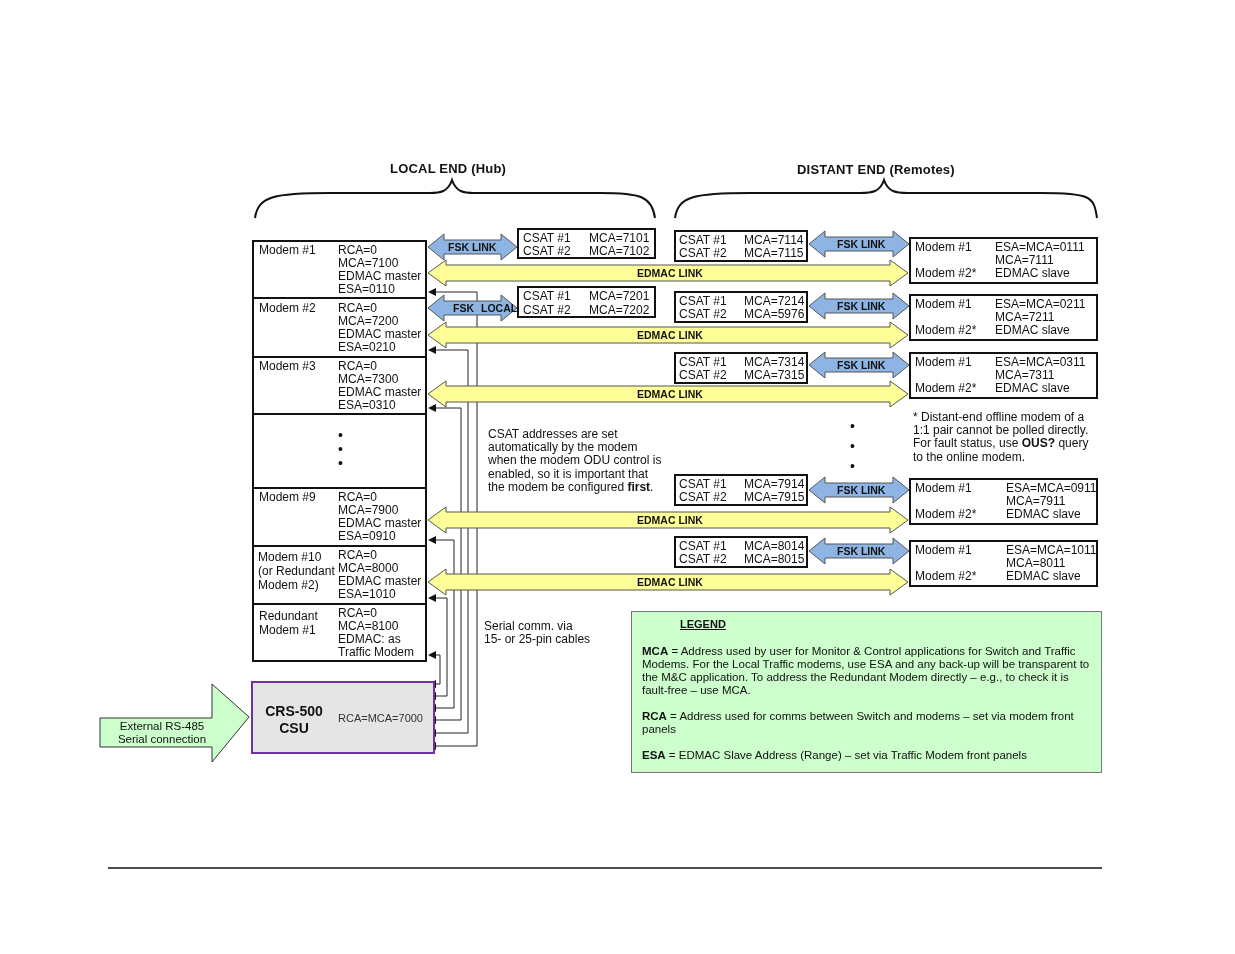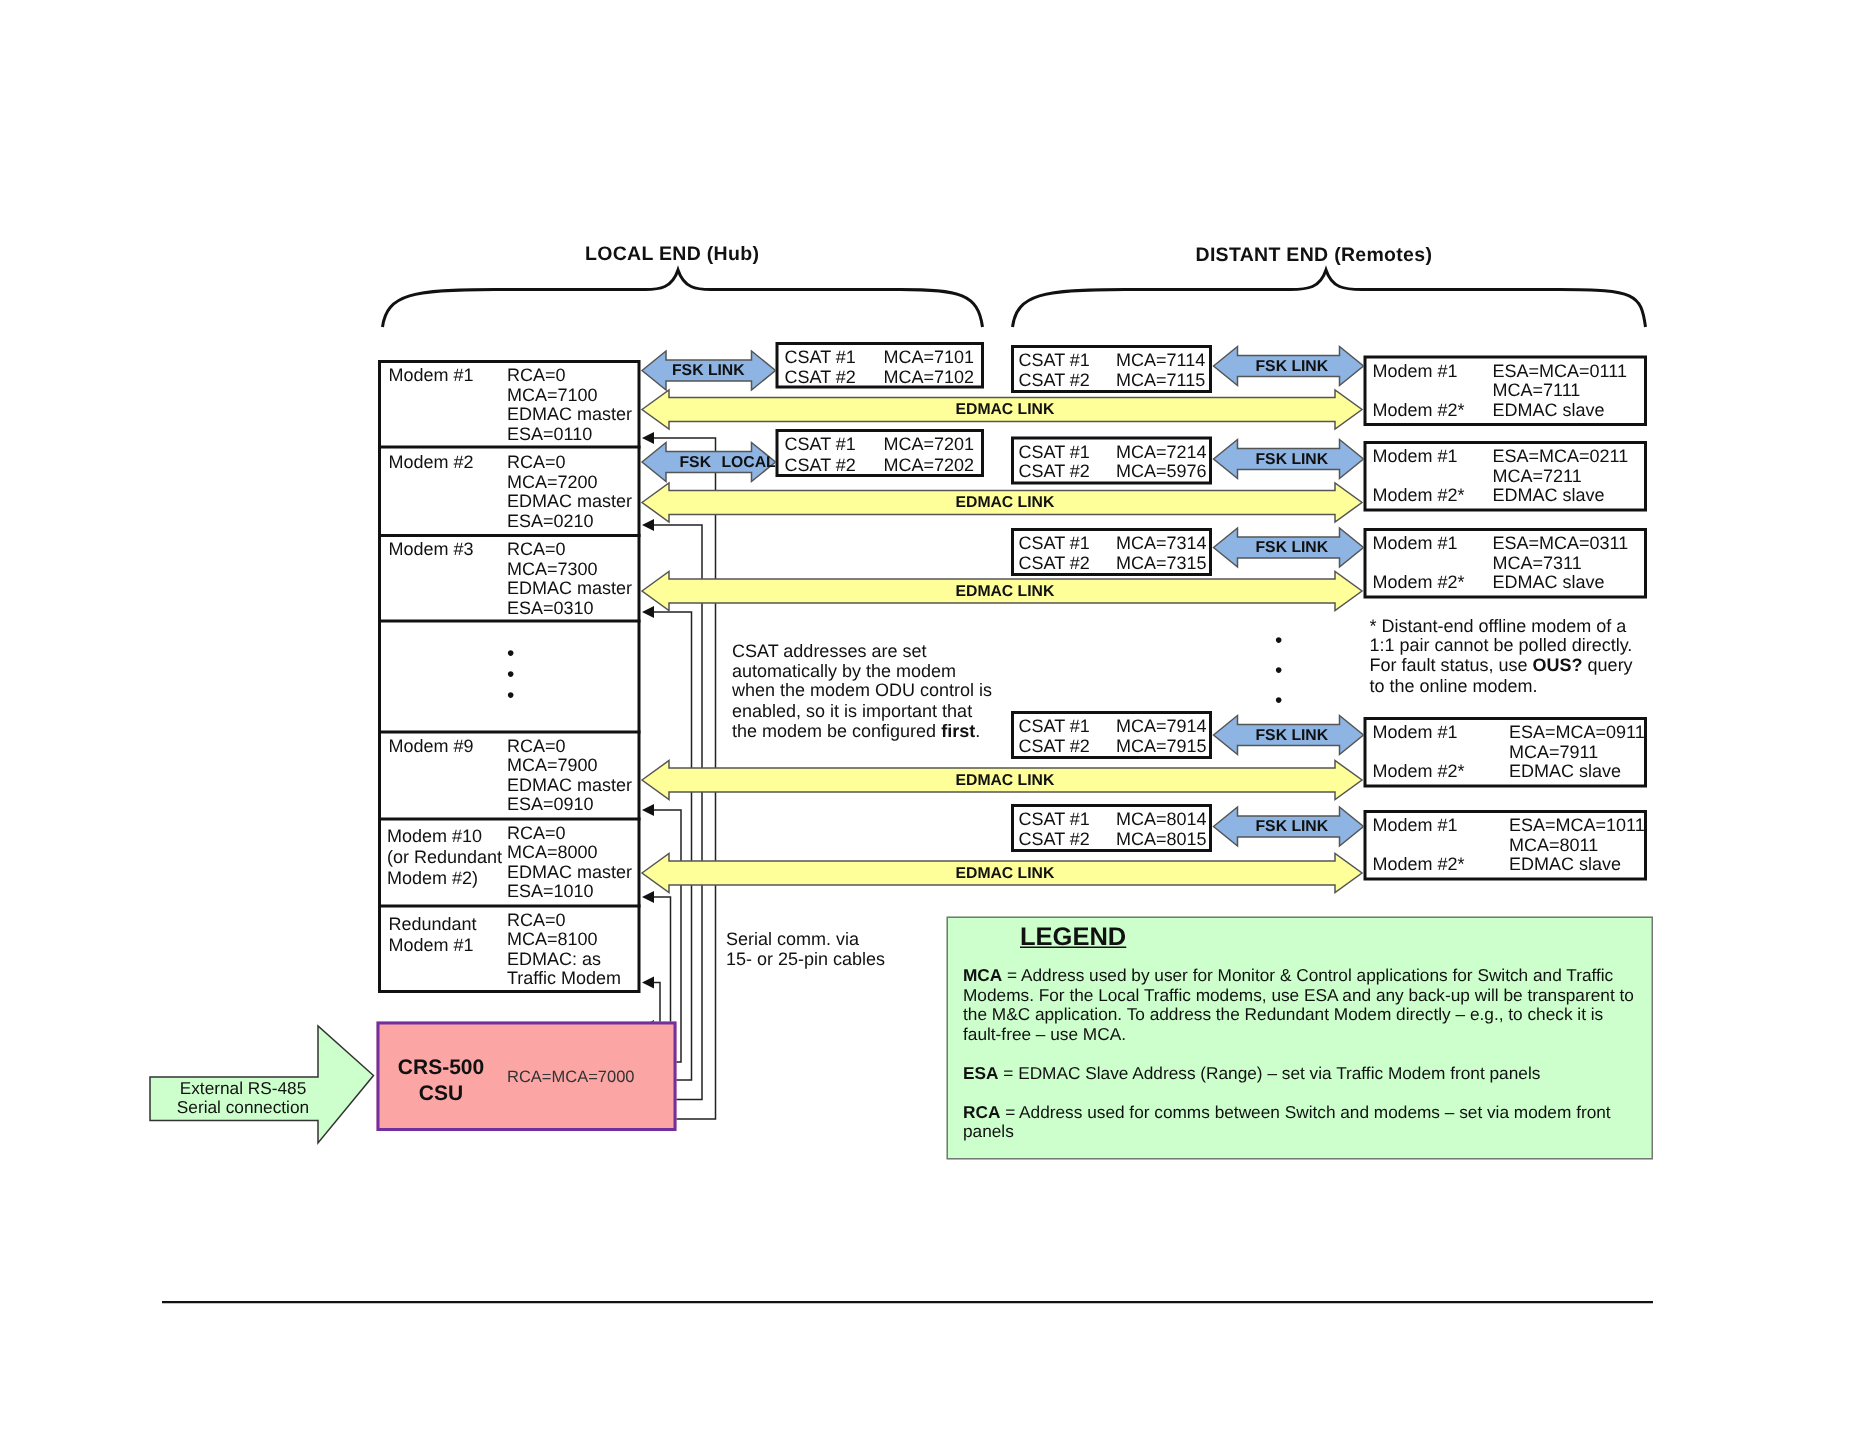--- a/index.html
+++ b/index.html
@@ -8,25 +8,25 @@
   svg#diagram { position:absolute; left:0; top:0; }
   .abs { position:absolute; }
   .hdr { font-weight:bold; font-size:13px; letter-spacing:0.2px; }
   .box { position:absolute; border:2px solid #111; background:#fff; box-sizing:border-box; }
   .txt { font-size:12px; line-height:13px; white-space:nowrap; }
   .csat .r { position:absolute; font-size:12px; line-height:13px; white-space:nowrap; }
   .note { font-size:12px; line-height:13.2px; }
   .legend { position:absolute; left:631px; top:611px; width:471px; height:162px;
             background:#ccffcc; border:1px solid #777; box-sizing:border-box;
             padding:6px 10px; font-size:11.5px; line-height:13px; }
-  .legend .title { font-weight:bold; text-decoration:underline; font-size:17px; margin-bottom:14px;padding-left:38px; }
+  .legend .title { font-weight:bold; text-decoration:underline; font-size:11px; margin-bottom:14px;padding-left:38px; }
   .legend p { margin:0 0 13px 0; }
   .linklabel { position:absolute; font-weight:bold; font-size:10.5px; }
-  .csu { position:absolute; left:251px; top:681px; width:200px; height:73px;
-         border:2.5px solid #7030a0; box-sizing:border-box; background:#fca5a5; }
+  .csu { position:absolute; left:251px; top:681px; width:184px; height:73px;
+         border:2.5px solid #7030a0; box-sizing:border-box; background:#e5e5e5; }
   .csu .name { position:absolute; left:6px; top:20px; width:70px; text-align:center;
                font-weight:bold; font-size:14px; line-height:17px; }
   .csu .addr { position:absolute; left:85px; top:29px; font-size:11px; color:#333; }
   .ext { position:absolute; left:103px; top:720px; width:118px; text-align:center;
          font-size:11.5px; line-height:13px; }
 </style>
 </head>
 <body>
 
 <svg id="diagram" width="1235" height="954">
@@ -291,15 +291,15 @@
 </div>
 
 <div class="ext">
   <div>External RS-485</div>
   <div>Serial connection</div>
 </div>
 
 <div class="legend">
   <div class="title">LEGEND</div>
   <p><b>MCA</b><span> = Address used by user for Monitor &amp; Control applications for Switch and Traffic Modems. For the Local Traffic modems, use ESA and any back-up will be transparent to the M&amp;C application. To address the Redundant Modem directly – e.g., to check it is fault-free – use MCA.</span></p>
+  <p><b>RCA</b><span> = Address used for comms between Switch and modems – set via modem front panels</span></p>
   <p><b>ESA</b><span> = EDMAC Slave Address (Range) – set via Traffic Modem front panels</span></p>
-  <p><b>RCA</b><span> = Address used for comms between Switch and modems – set via modem front panels</span></p>
 </div>
 
 </body></html>

